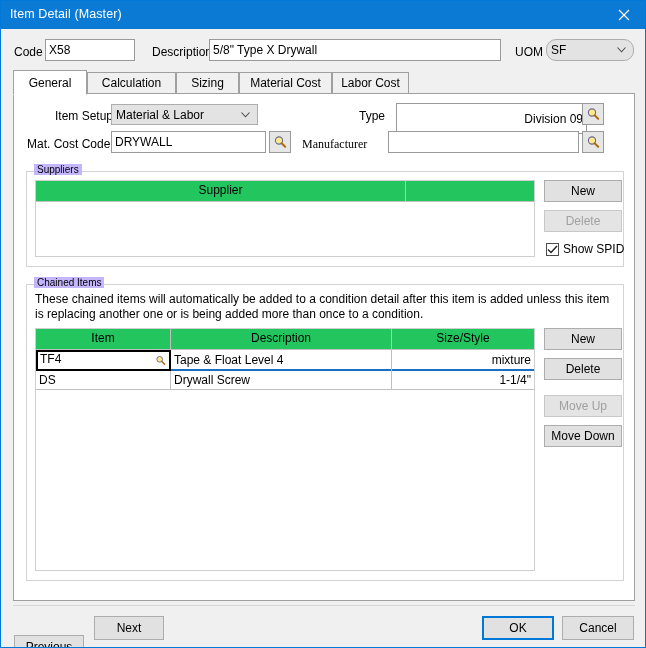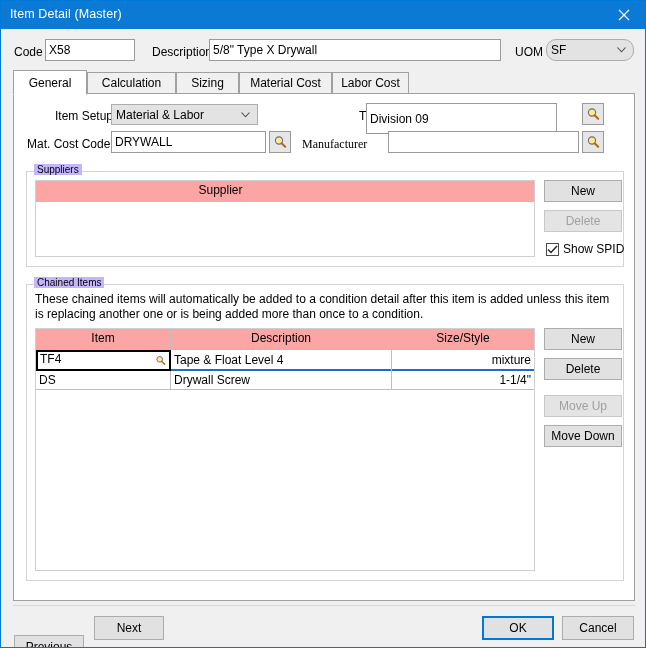--- a/index.html
+++ b/index.html
@@ -179,21 +179,21 @@
     position: absolute;
     box-sizing: border-box;
     background: #ffffff;
     border: 1px solid #cfcfcf;
     overflow: hidden;
   }
   .grid-head {
     position: relative;
     height: 20px;
     border-bottom: 1px solid #bfbfbf;
-    background: #fca5a5;
+    background: #22c55e;
   }
   .grid-head .gh {
     position: absolute;
     top: 0;
     height: 20px;
     line-height: 19px;
     font-size: 12px;
     text-align: center;
     color: #000;
     border-right: 1px solid #bfbfbf;
@@ -313,21 +313,21 @@
     <div class="hdr-label" style="left:13px; top:43px;">Mat. Cost Code</div>
     <input class="tb" style="left: 97px; top: 37px; width: 155px; height: 22px;" value="DRYWALL">
     <div class="icon-btn" style="left:255px; top:37px; width:22px; height:22px;">
       <svg width="14" height="14" viewBox="0 0 14 14">
         <circle cx="6" cy="5.5" r="3.6" fill="#ffe98a" stroke="#6a6a8a" stroke-width="1.1"></circle>
         <path d="M8.6 8.2 L12.2 11.8" stroke="#b06a10" stroke-width="2" stroke-linecap="round"></path>
       </svg>
     </div>
 
     <div class="hdr-label" style="left:345px; top:15px;">Type</div>
-    <input class="tb" style="left: 352px; top: 9px; width: 191px; height: 31px;" value="Division 09">
+    <input class="tb" style="left: 382px; top: 9px; width: 191px; height: 31px; text-align: right;" value="Division 09">
     <div class="icon-btn" style="left:568px; top:9px; width:22px; height:22px;">
       <svg width="14" height="14" viewBox="0 0 14 14">
         <circle cx="6" cy="5.5" r="3.6" fill="#ffe98a" stroke="#6a6a8a" stroke-width="1.1"></circle>
         <path d="M8.6 8.2 L12.2 11.8" stroke="#b06a10" stroke-width="2" stroke-linecap="round"></path>
       </svg>
     </div>
 
     <div class="hdr-label" style="left:288px; top:43px;font-family:Liberation Serif, serif;">Manufacturer</div>
     <input class="tb" style="left: 374px; top: 37px; width: 191px; height: 22px;" value="">
     <div class="icon-btn" style="left:568px; top:37px; width:22px; height:22px;">

